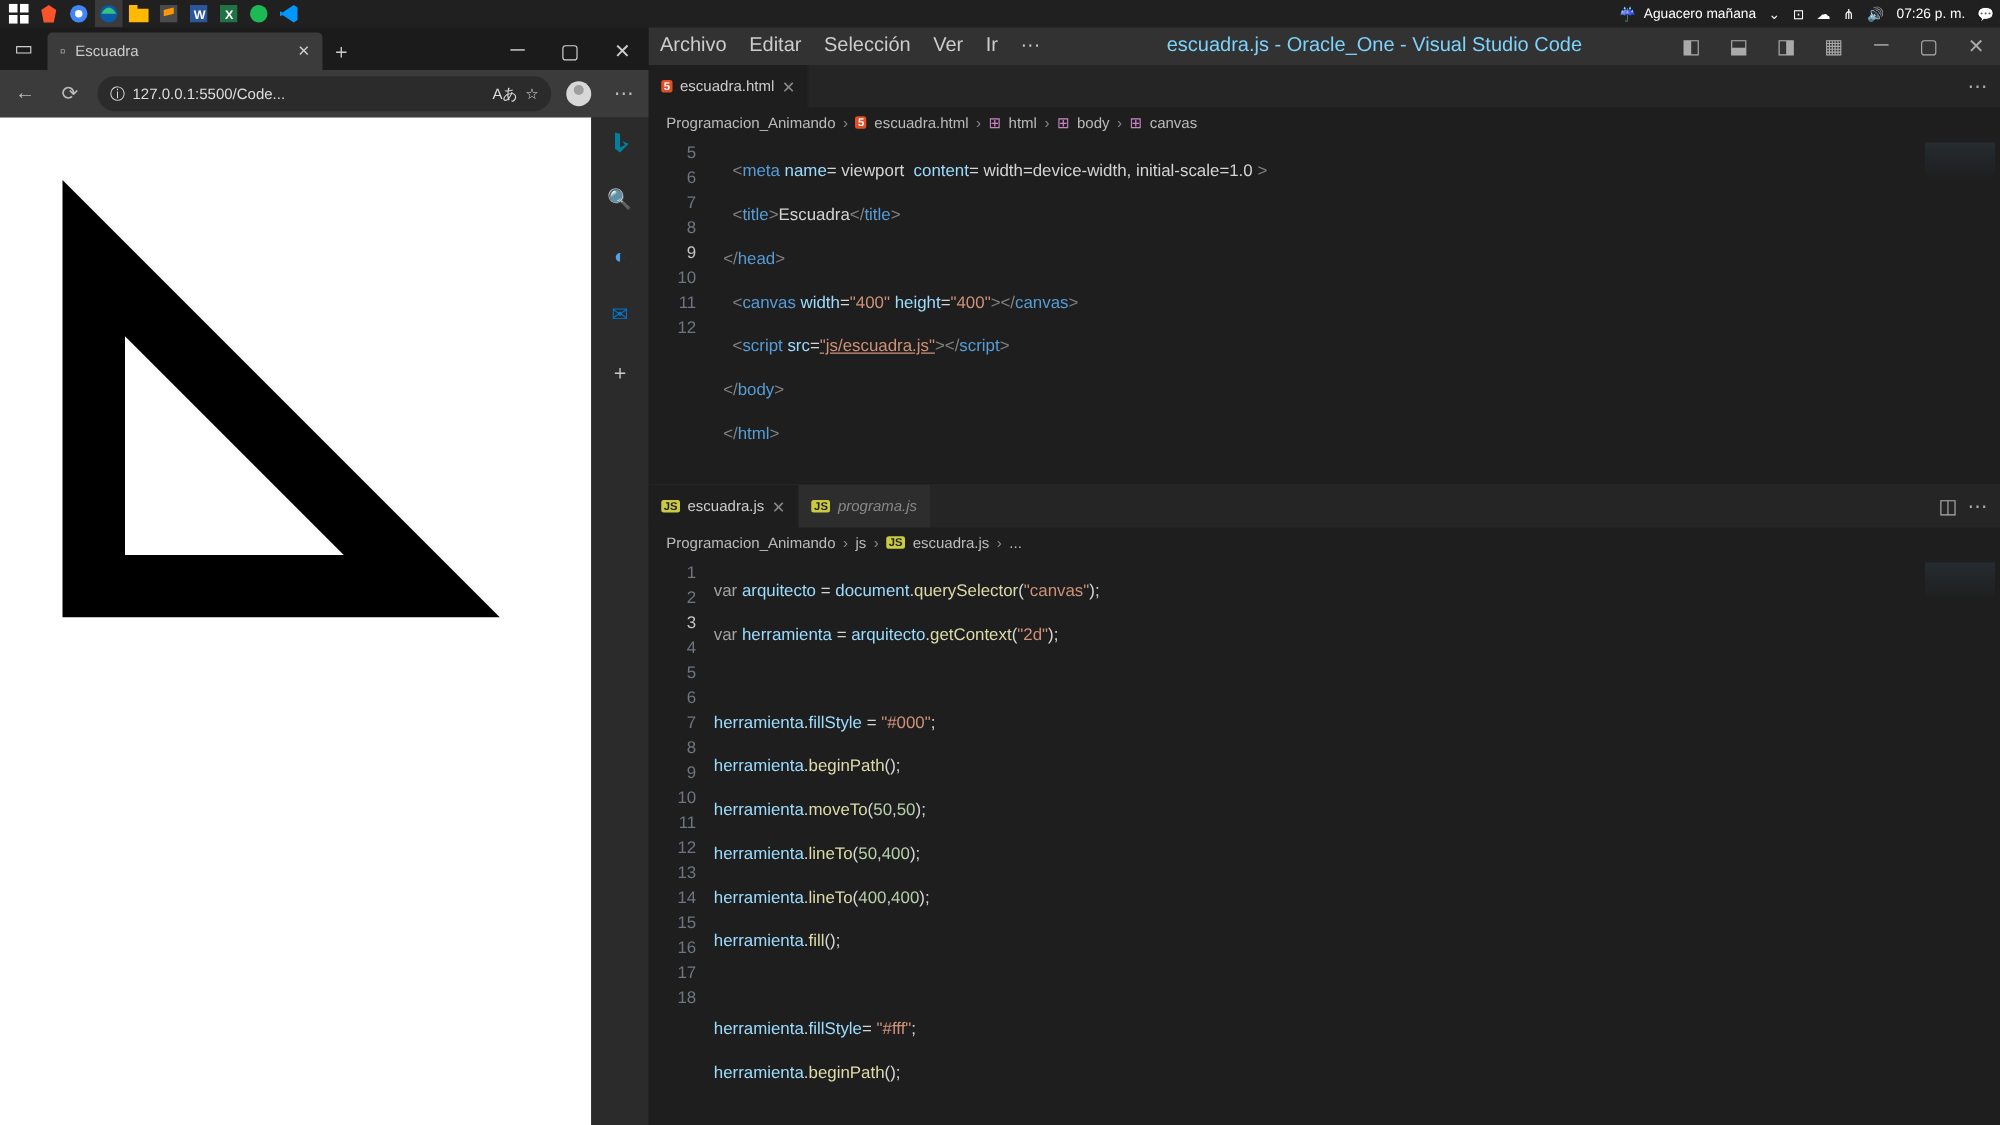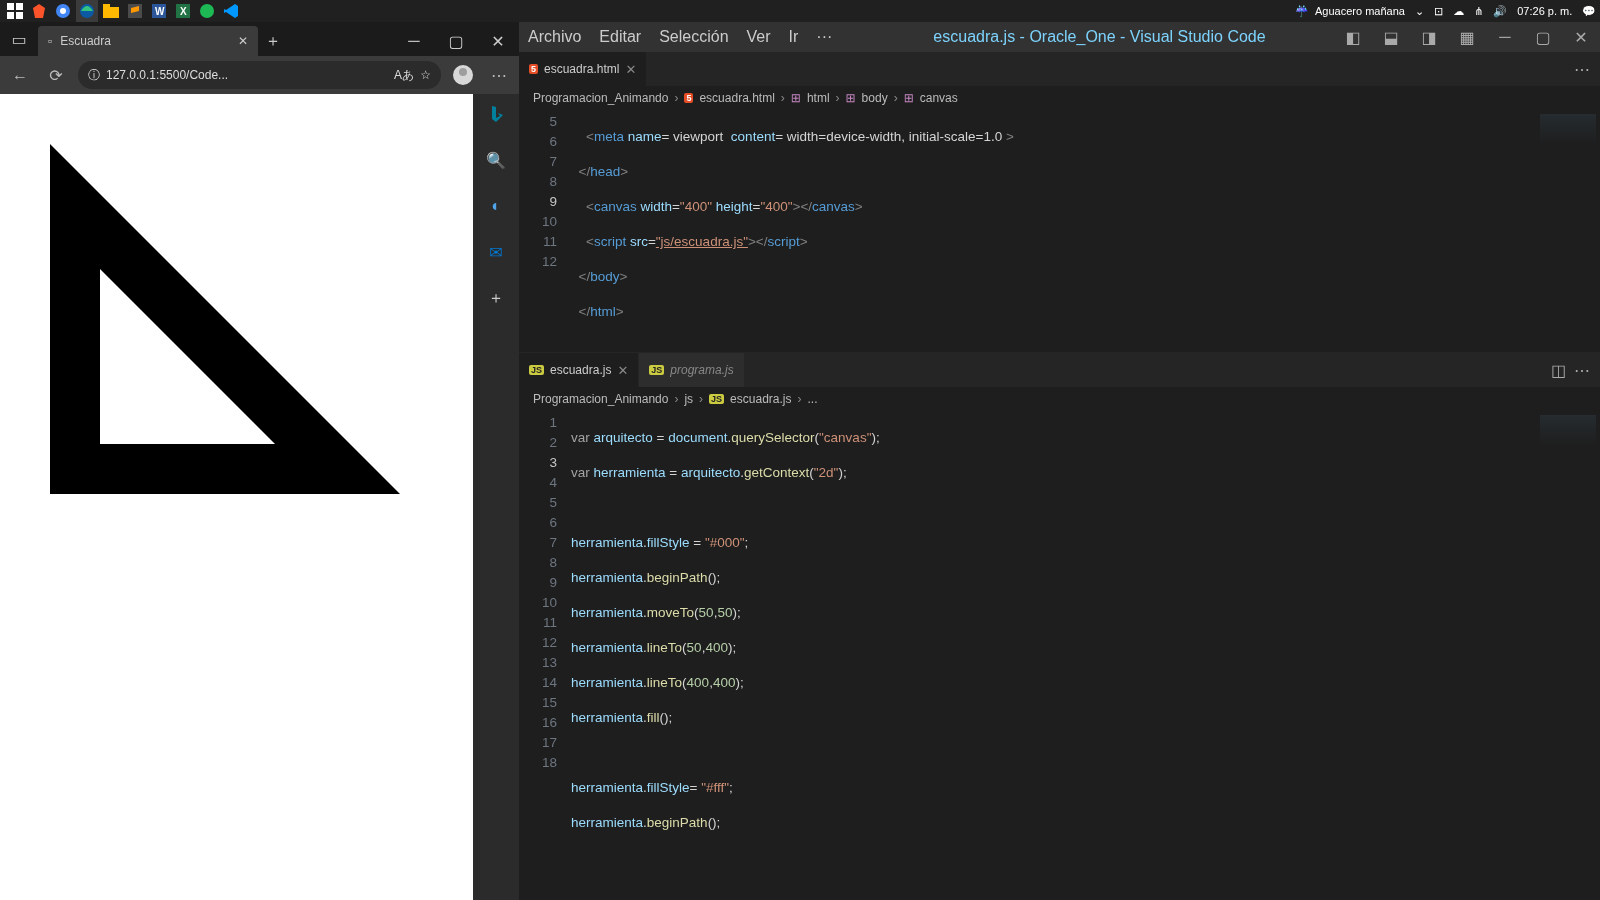--- a/index.html
+++ b/index.html
@@ -267,20 +267,21 @@
             <div class="ln">6</div>
             <div class="ln">7</div>
             <div class="ln">8</div>
             <div class="ln" style="color:#c6c6c6;">9</div>
             <div class="ln">10</div>
             <div class="ln">11</div>
             <div class="ln">12</div>
           </div>
           <div class="code">
 <div class="line">    <span class="brk">&lt;</span><span class="tag">meta </span><span class="attr">name</span><span class="txt">= viewport  </span><span class="attr">content</span><span class="txt">= width=device-width, initial-scale=1.0 </span><span class="brk">&gt;</span></div>
+<div class="line">    <span class="brk">&lt;</span><span class="tag">title</span><span class="brk">&gt;</span><span class="txt">Escuadra</span><span class="brk">&lt;/</span><span class="tag">title</span><span class="brk">&gt;</span></div>
 <div class="line">  <span class="brk">&lt;/</span><span class="tag">head</span><span class="brk">&gt;</span></div>
 <div class="line">    <span class="brk">&lt;</span><span class="tag">canvas </span><span class="attr">width</span><span class="txt">=</span><span class="str">"400"</span><span class="attr"> height</span><span class="txt">=</span><span class="str">"400"</span><span class="brk">&gt;&lt;/</span><span class="tag">canvas</span><span class="brk">&gt;</span></div>
 <div class="line">    <span class="brk">&lt;</span><span class="tag">script </span><span class="attr">src</span><span class="txt">=</span><span class="str" style="text-decoration:underline;">"js/escuadra.js"</span><span class="brk">&gt;&lt;/</span><span class="tag">script</span><span class="brk">&gt;</span></div>
 <div class="line">  <span class="brk">&lt;/</span><span class="tag">body</span><span class="brk">&gt;</span></div>
 <div class="line">  <span class="brk">&lt;/</span><span class="tag">html</span><span class="brk">&gt;</span></div>
           </div>
           <div class="minimap">
               <div class="mm"></div>
             </div>
         </div>

